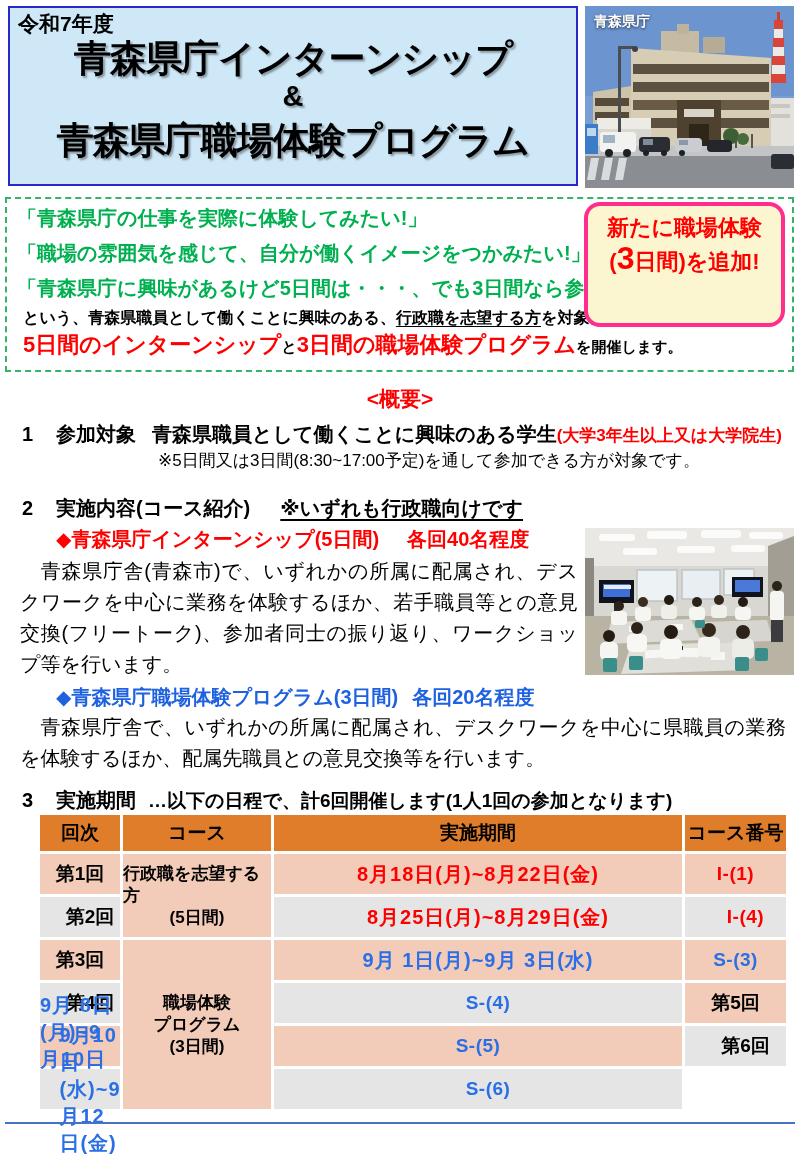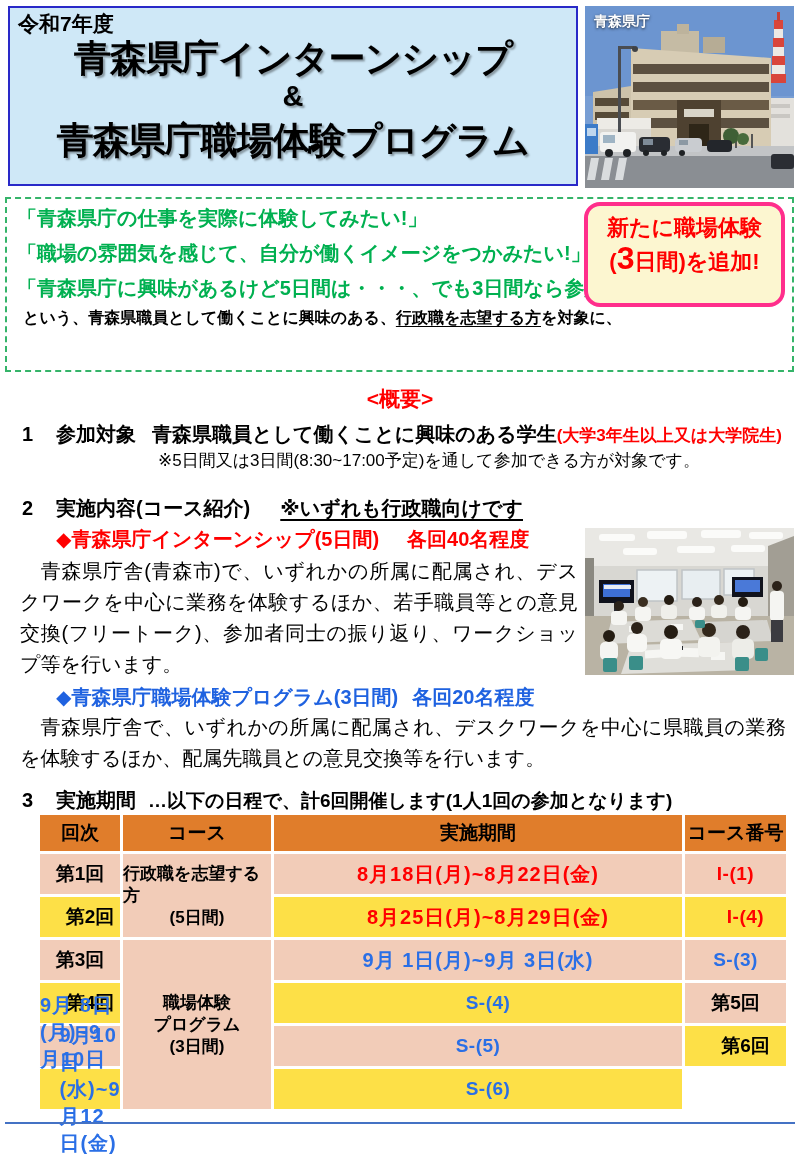--- a/index.html
+++ b/index.html
@@ -28,21 +28,21 @@
   .intro-box{position:absolute;left:5px;top:197px;width:789px;height:175px;
              border:2px dashed #35B469;box-sizing:border-box;}
   .quote{position:absolute;left:10px;font-size:20px;font-weight:bold;color:#00B050;white-space:nowrap;}
   .quote.q0{top:6px;} .quote.q1{top:41px;} .quote.q2{top:76px;}
   .lead-line{position:absolute;left:16px;top:109px;font-size:16px;font-weight:bold;white-space:nowrap;}
   .lead-underline{text-decoration:underline;text-underline-offset:3px;}
   .offer-line{position:absolute;left:16px;top:131px;white-space:nowrap;}
   .offer-red{font-size:22px;font-weight:bold;color:#FF0000;}
   .offer-plain{font-size:15px;font-weight:bold;color:#000;}
 
-  .badge{position:absolute;left:584px;top:202px;width:201px;height:105px;
+  .badge{position:absolute;left:584px;top:202px;width:201px;height:125px;
          background:#FCF6D0;border:4px solid #FF2E8C;border-radius:16px;
          box-sizing:border-box;text-align:center;color:#FF0000;font-weight:bold;}
   .badge-line1{margin-top:9px;font-size:22px;line-height:26px;}
   .badge-line2{font-size:22px;line-height:34px;}
   .badge-num{font-size:32px;}
 
   
   .overview-title{position:absolute;left:0;right:0;top:385px;text-align:center;
                   color:#FF0000;font-size:21px;font-weight:bold;}
 
@@ -69,21 +69,21 @@
 
   .sec3{left:22px;top:787px;}
   .sec3-note{font-size:19px;margin-left:12px;}
 
   
   .schedule-table{position:absolute;left:40px;top:815px;width:746px;
                   display:grid;grid-template-columns:80px 148px 408px 101px;
                   grid-template-rows:36px repeat(6,40px);gap:3px;}
   .cell{display:flex;align-items:center;justify-content:center;}
   .th{background:#E07D2B;color:#000000;font-size:19px;font-weight:bold;}
-  .bg-dark{background:#F2CCB8;} .bg-light{background:#fde047;padding-left:20px;}
+  .bg-dark{background:#F2CCB8;} .bg-light{background:#e5e5e5;padding-left:20px;}
   .round-cell{font-size:19px;font-weight:bold;}
   .group-cell{flex-direction:column;font-size:17px;font-weight:bold;line-height:22px;background:#F2CCB8;}
   .period-cell{font-size:20px;font-weight:bold;letter-spacing:1px;}
   .code-cell{font-size:19px;font-weight:bold;letter-spacing:.5px;}
   .t-red{color:#FF0000;} .t-blue{color:#2A6FE6;}
   .g1{grid-column:2;grid-row:2 / span 2;}
   .g2{grid-column:2;grid-row:4 / span 4;}
 
   .bottom-rule{position:absolute;left:5px;top:1122px;width:790px;height:0;
                border-top:2px solid #4472C4;}
@@ -178,20 +178,23 @@
     </svg>
     <div class="photo-caption">青森県庁</div>
   </div>
 
   <div class="intro-box">
     <div class="quote q0">「青森県庁の仕事を実際に体験してみたい!」</div>
     <div class="quote q1">「職場の雰囲気を感じて、自分が働くイメージをつかみたい!」</div>
     <div class="quote q2">「青森県庁に興味があるけど5日間は・・・、でも3日間なら参加できる!」</div>
     <div class="lead-line">
       <span>という、青森県職員として働くことに興味のある、</span><span class="lead-underline">行政職を志望する方</span><span>を対象に、</span>
+    </div>
+    <div class="offer-line">
+      <span class="offer-red">5日間のインターンシップ</span><span class="offer-plain">と</span><span class="offer-red">3日間の職場体験プログラム</span><span class="offer-plain">を開催します。</span>
     </div>
   </div>
 
   <div class="badge">
     <div class="badge-line1">新たに職場体験</div>
     <div class="badge-line2"><span>(</span><span class="badge-num">3</span><span>日間)を追加!</span></div>
   </div>
 
   <div class="overview-title">&lt;概要&gt;</div>
 

